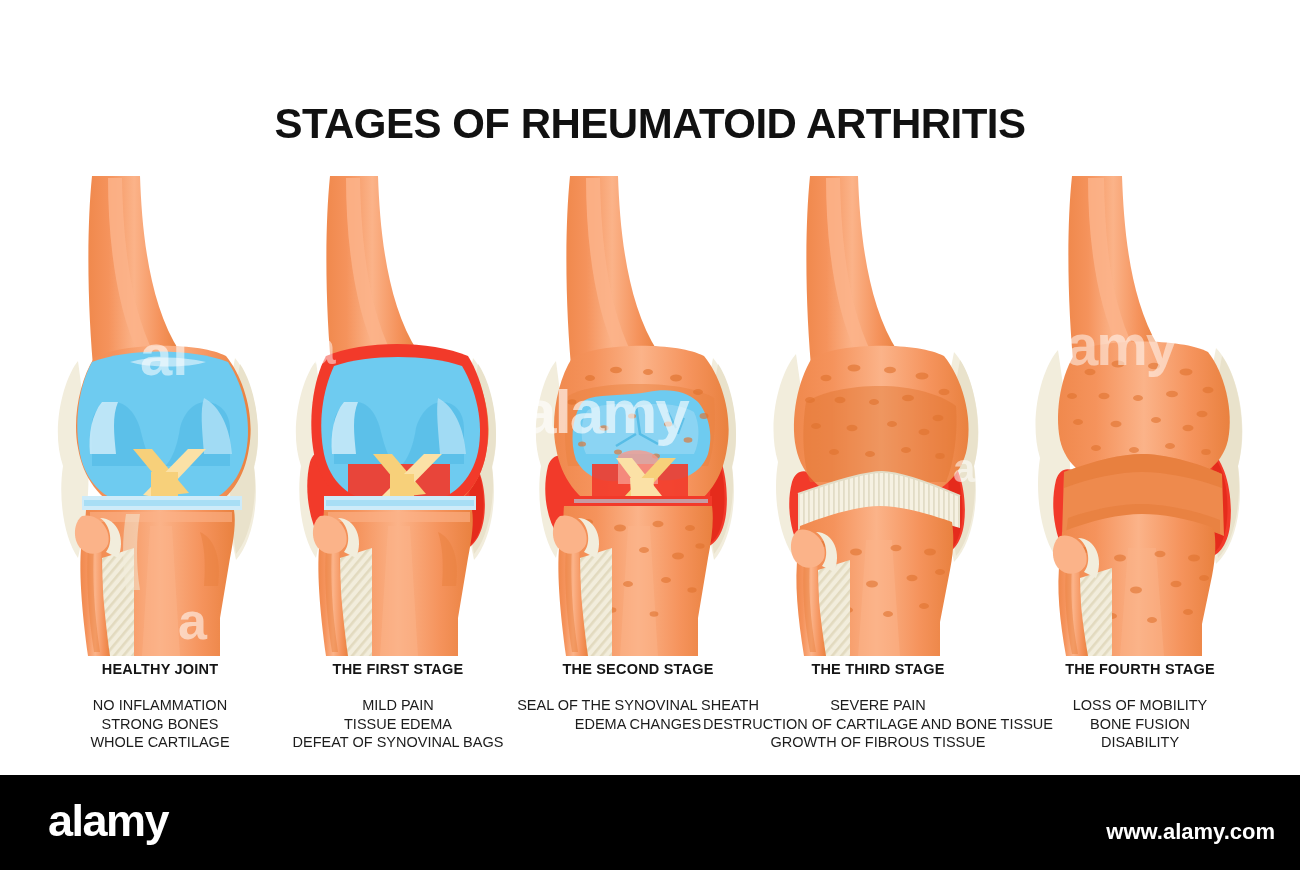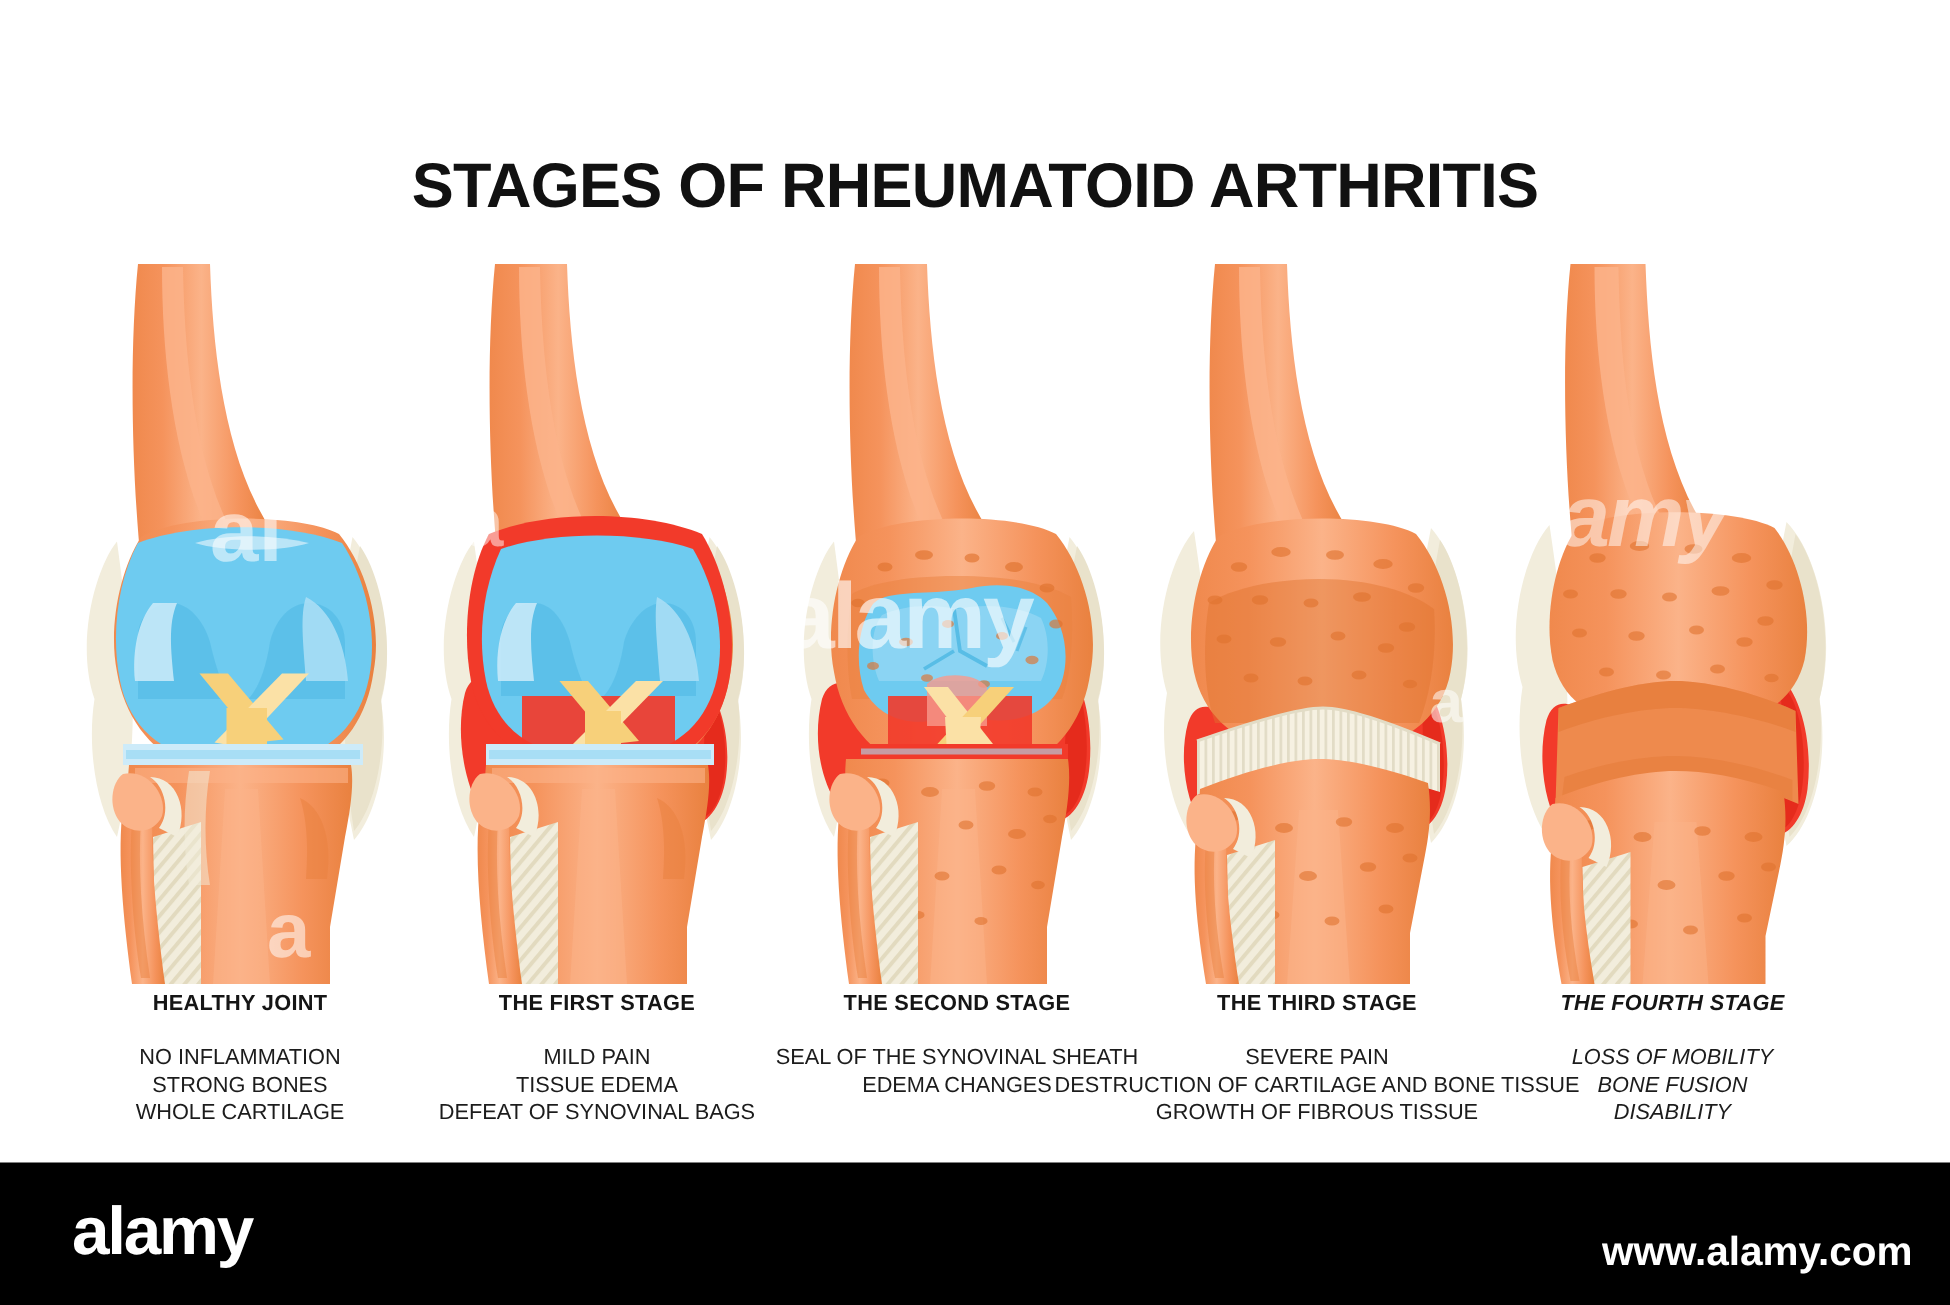--- a/index.html
+++ b/index.html
@@ -26,21 +26,21 @@
   #footer{position:absolute;left:0;top:775px;width:1300px;height:95px;background:#000000;}
   #alamy-logo{
     position:absolute;left:48px;top:20px;color:#ffffff;font-size:45px;
     font-weight:bold;letter-spacing:-1.5px;font-family:"Liberation Sans","DejaVu Sans",sans-serif;
   }
   #image-id{
     position:absolute;right:25px;top:18px;color:#f0f0f0;font-size:17px;
     text-align:right;width:320px;
   }
   #site-url{
-    position:absolute;right:25px;top:44px;color:#ffffff;font-size:27px;
+    position:absolute;right:25px;top:44px;color:#ffffff;font-size:22px;
     font-weight:bold;text-align:right;width:320px;
   }
   .wm{
     position:absolute;color:rgba(255,255,255,0.55);font-weight:bold;
     font-family:"Liberation Sans","DejaVu Sans",sans-serif;pointer-events:none;
     user-select:none;
   }
 </style>
 </head>
 <body>
@@ -355,21 +355,21 @@
       <span class="wm" style="left:205px;top:280px;font-size:40px;color:rgba(255,255,255,0.55);">a</span>
     </div>
     <div class="stage-caption">
       <div class="stage-heading">THE THIRD STAGE</div>
       <div class="stage-line">SEVERE PAIN</div>
       <div class="stage-line">DESTRUCTION OF CARTILAGE AND BONE TISSUE</div>
       <div class="stage-line">GROWTH OF FIBROUS TISSUE</div>
     </div>
   </div>
 
-  <div class="stage-col" style="left:985px;font-style:italic;">
+  <div class="stage-col" style="left:1010px;">
     <div class="joint-art">
       <svg viewBox="0 0 260 490" xmlns="http://www.w3.org/2000/svg">
         <defs>
           <pattern id="stripeE" width="7" height="7" patternTransform="rotate(40)" patternUnits="userSpaceOnUse">
             <rect width="7" height="7" fill="#F2EDDC"></rect>
             <rect width="2.6" height="7" fill="#E2DABF"></rect>
           </pattern>
           <linearGradient id="boneGE" x1="0" y1="0" x2="1" y2="0">
             <stop offset="0%" stop-color="#F0894D"></stop>
             <stop offset="22%" stop-color="#F5935C"></stop>

